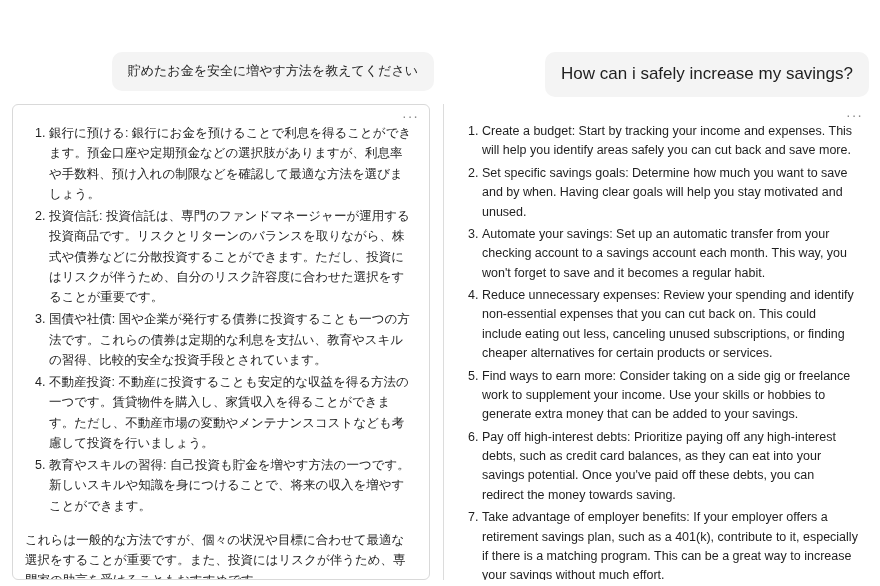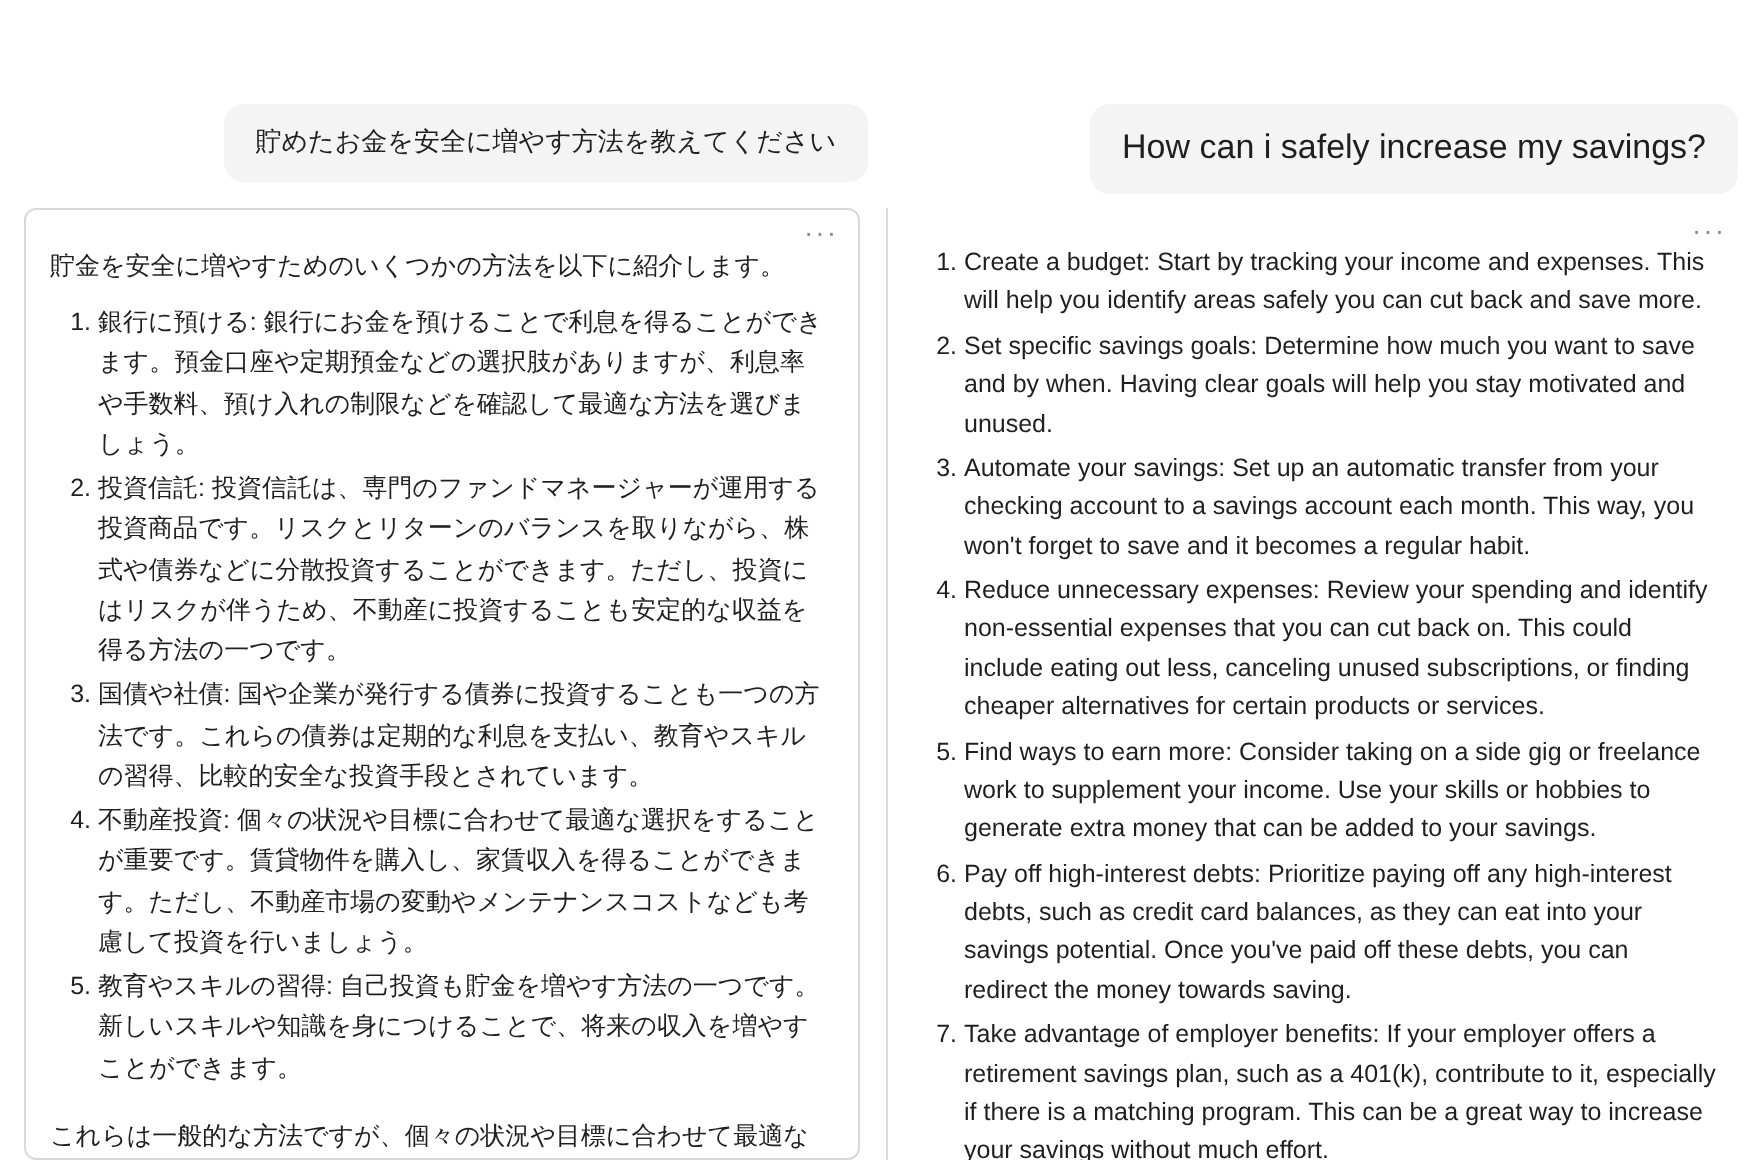--- a/index.html
+++ b/index.html
@@ -120,26 +120,25 @@
 
 <div class="page">
 
   <div class="column left">
     <div class="prompt-row">
       <div class="prompt-bubble jp">貯めたお金を安全に増やす方法を教えてください</div>
     </div>
     <div class="answer-card">
       <div class="card-menu">···</div>
       <div class="card-body">
-        <p class="intro jp">貯金を安全に増やすためのいくつかの方法を以下に紹介します。</p>
         <ol class="items jp">
           <li>銀行に預ける: 銀行にお金を預けることで利息を得ることができます。預金口座や定期預金などの選択肢がありますが、利息率や手数料、預け入れの制限などを確認して最適な方法を選びましょう。</li>
-          <li>投資信託: 投資信託は、専門のファンドマネージャーが運用する投資商品です。リスクとリターンのバランスを取りながら、株式や債券などに分散投資することができます。ただし、投資にはリスクが伴うため、不動産に投資することも安定的な収益を得る方法の一つです。</li>
+          <li>投資信託: 投資信託は、専門のファンドマネージャーが運用する投資商品です。リスクとリターンのバランスを取りながら、株式や債券などに分散投資することができます。ただし、投資にはリスクが伴うため、自分のリスク許容度に合わせた選択をすることが重要です。</li>
           <li>国債や社債: 国や企業が発行する債券に投資することも一つの方法です。これらの債券は定期的な利息を支払い、教育やスキルの習得、比較的安全な投資手段とされています。</li>
-          <li>不動産投資: 個々の状況や目標に合わせて最適な選択をすることが重要です。賃貸物件を購入し、家賃収入を得ることができます。ただし、不動産市場の変動やメンテナンスコストなども考慮して投資を行いましょう。</li>
+          <li>不動産投資: 不動産に投資することも安定的な収益を得る方法の一つです。賃貸物件を購入し、家賃収入を得ることができます。ただし、不動産市場の変動やメンテナンスコストなども考慮して投資を行いましょう。</li>
           <li>教育やスキルの習得: 自己投資も貯金を増やす方法の一つです。新しいスキルや知識を身につけることで、将来の収入を増やすことができます。</li>
         </ol>
         <p class="outro">これらは一般的な方法ですが、個々の状況や目標に合わせて最適な選択をすることが重要です。また、投資にはリスクが伴うため、専門家の助言を受けることもおすすめです。</p>
       </div>
     </div>
   </div>
 
   <div class="column right">
     <div class="prompt-row">
       <div class="prompt-bubble">How can i safely increase my savings?</div>

